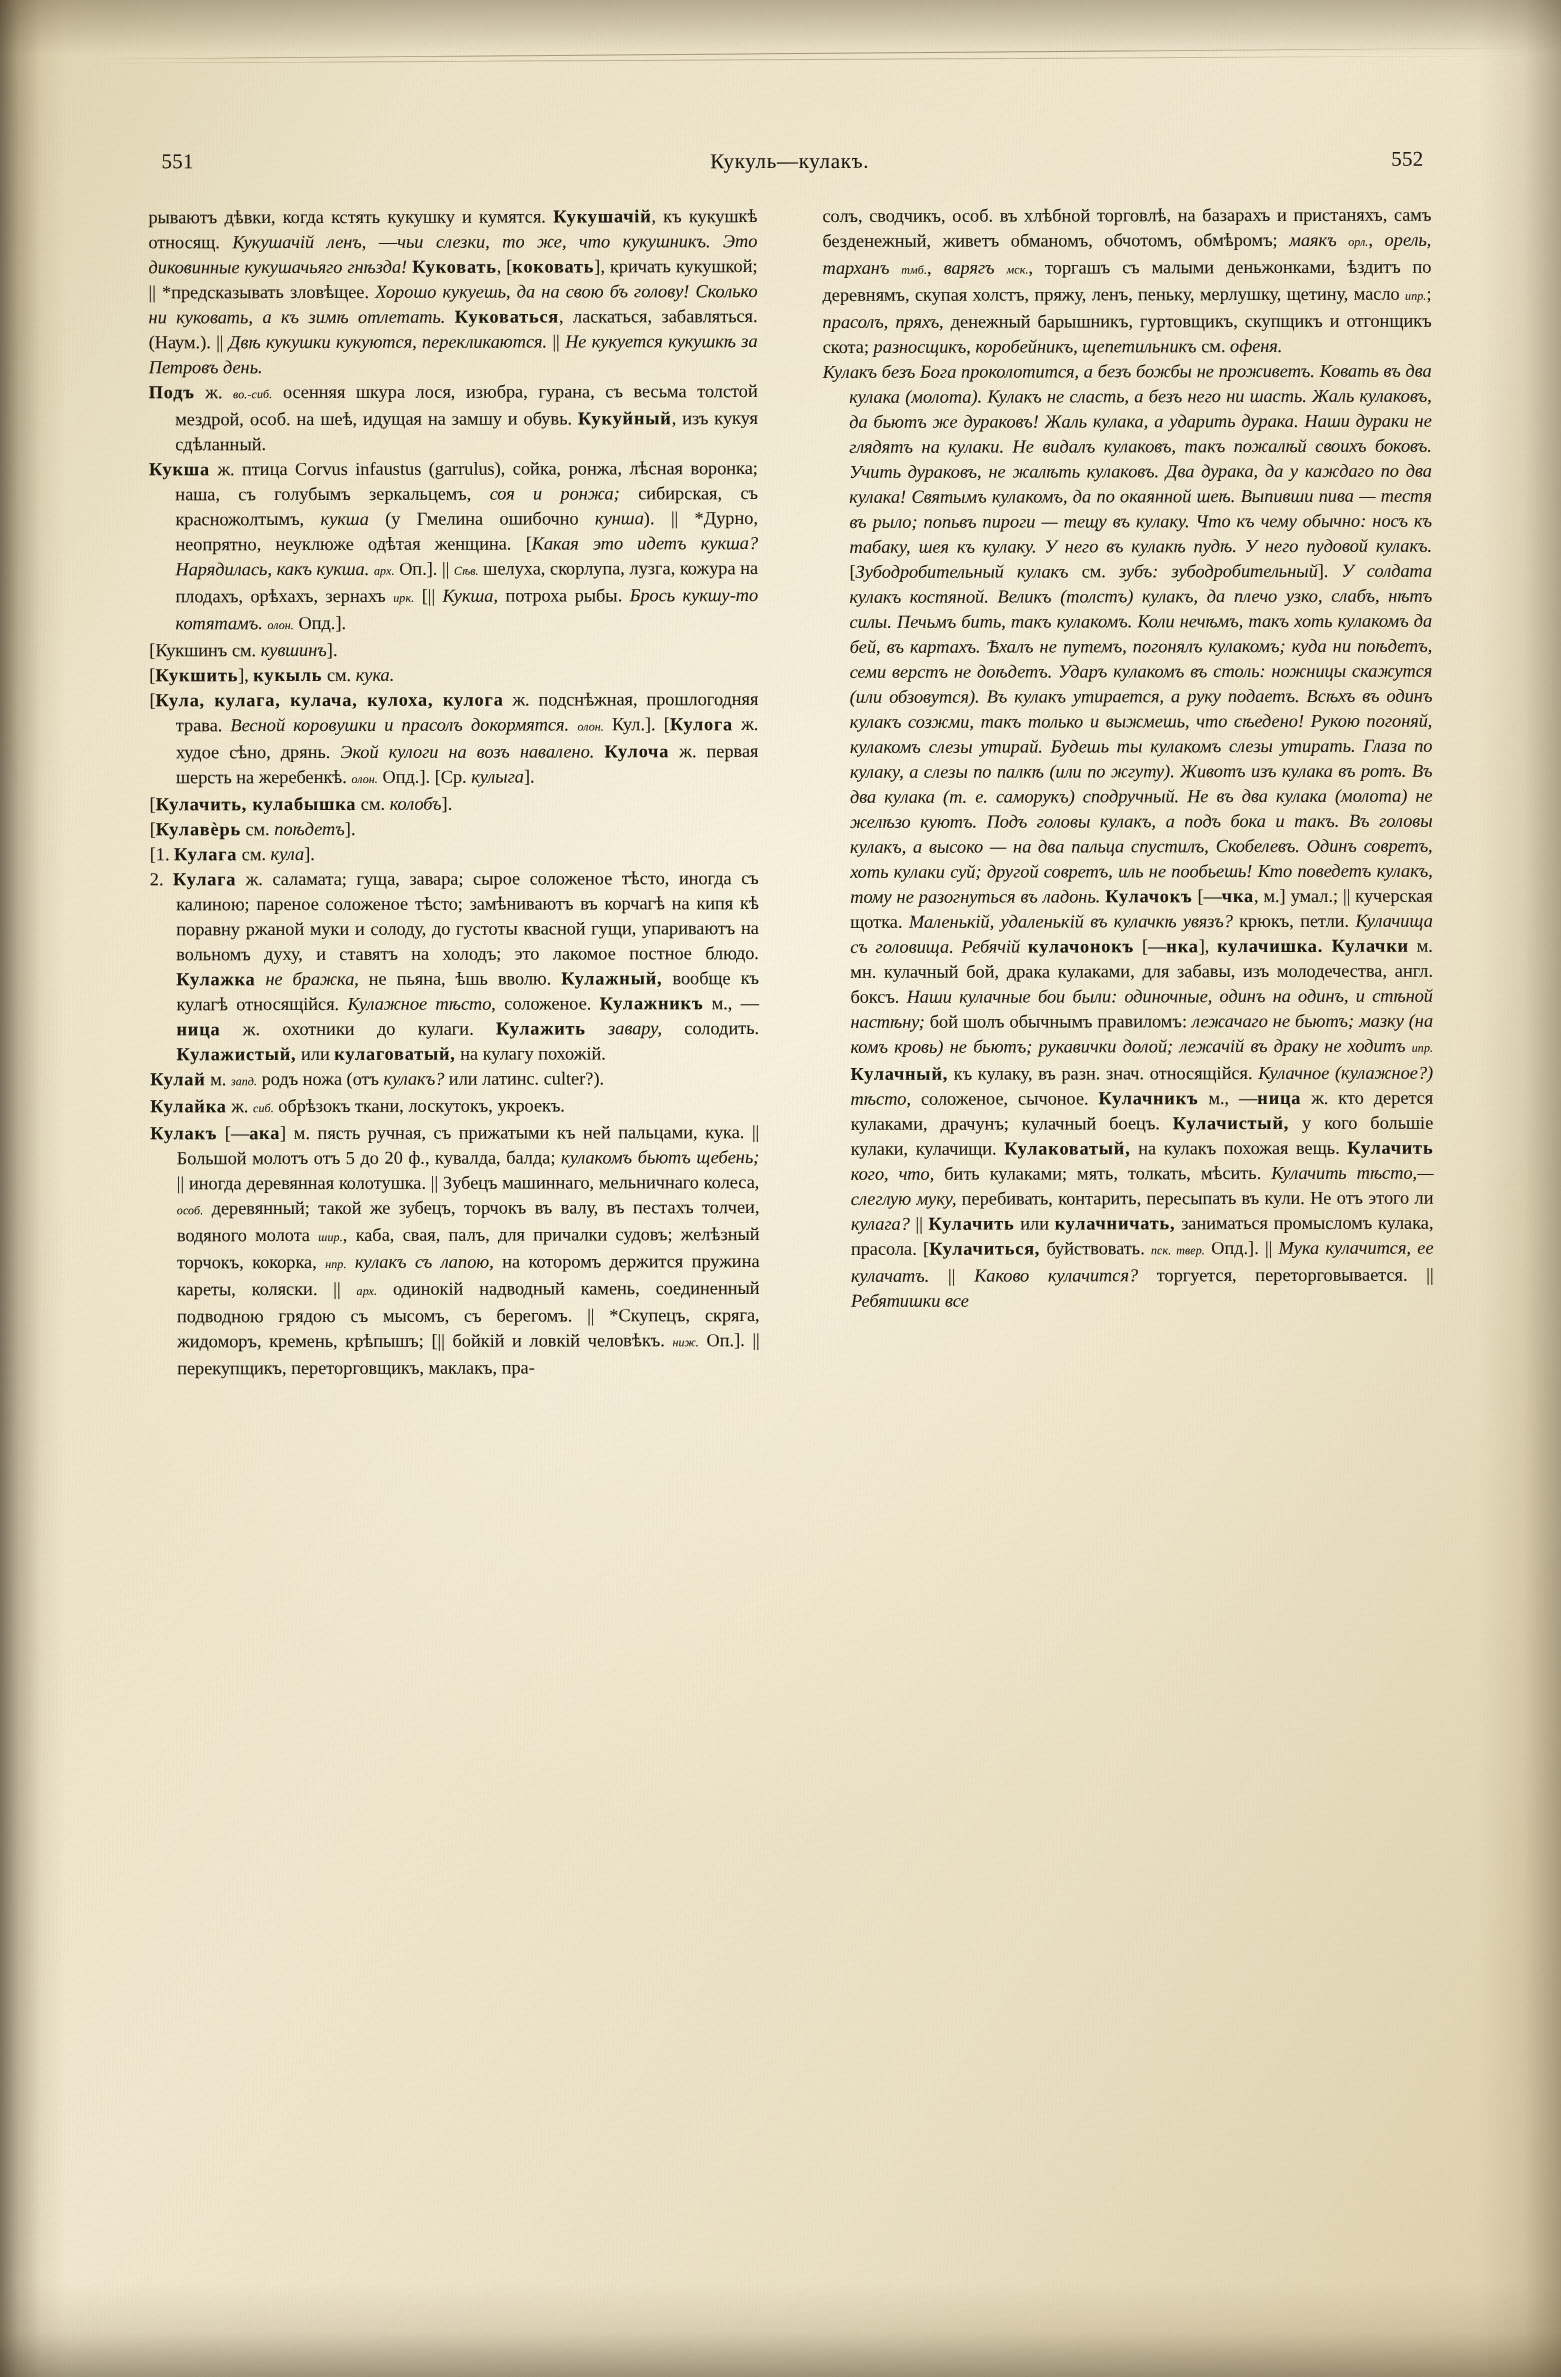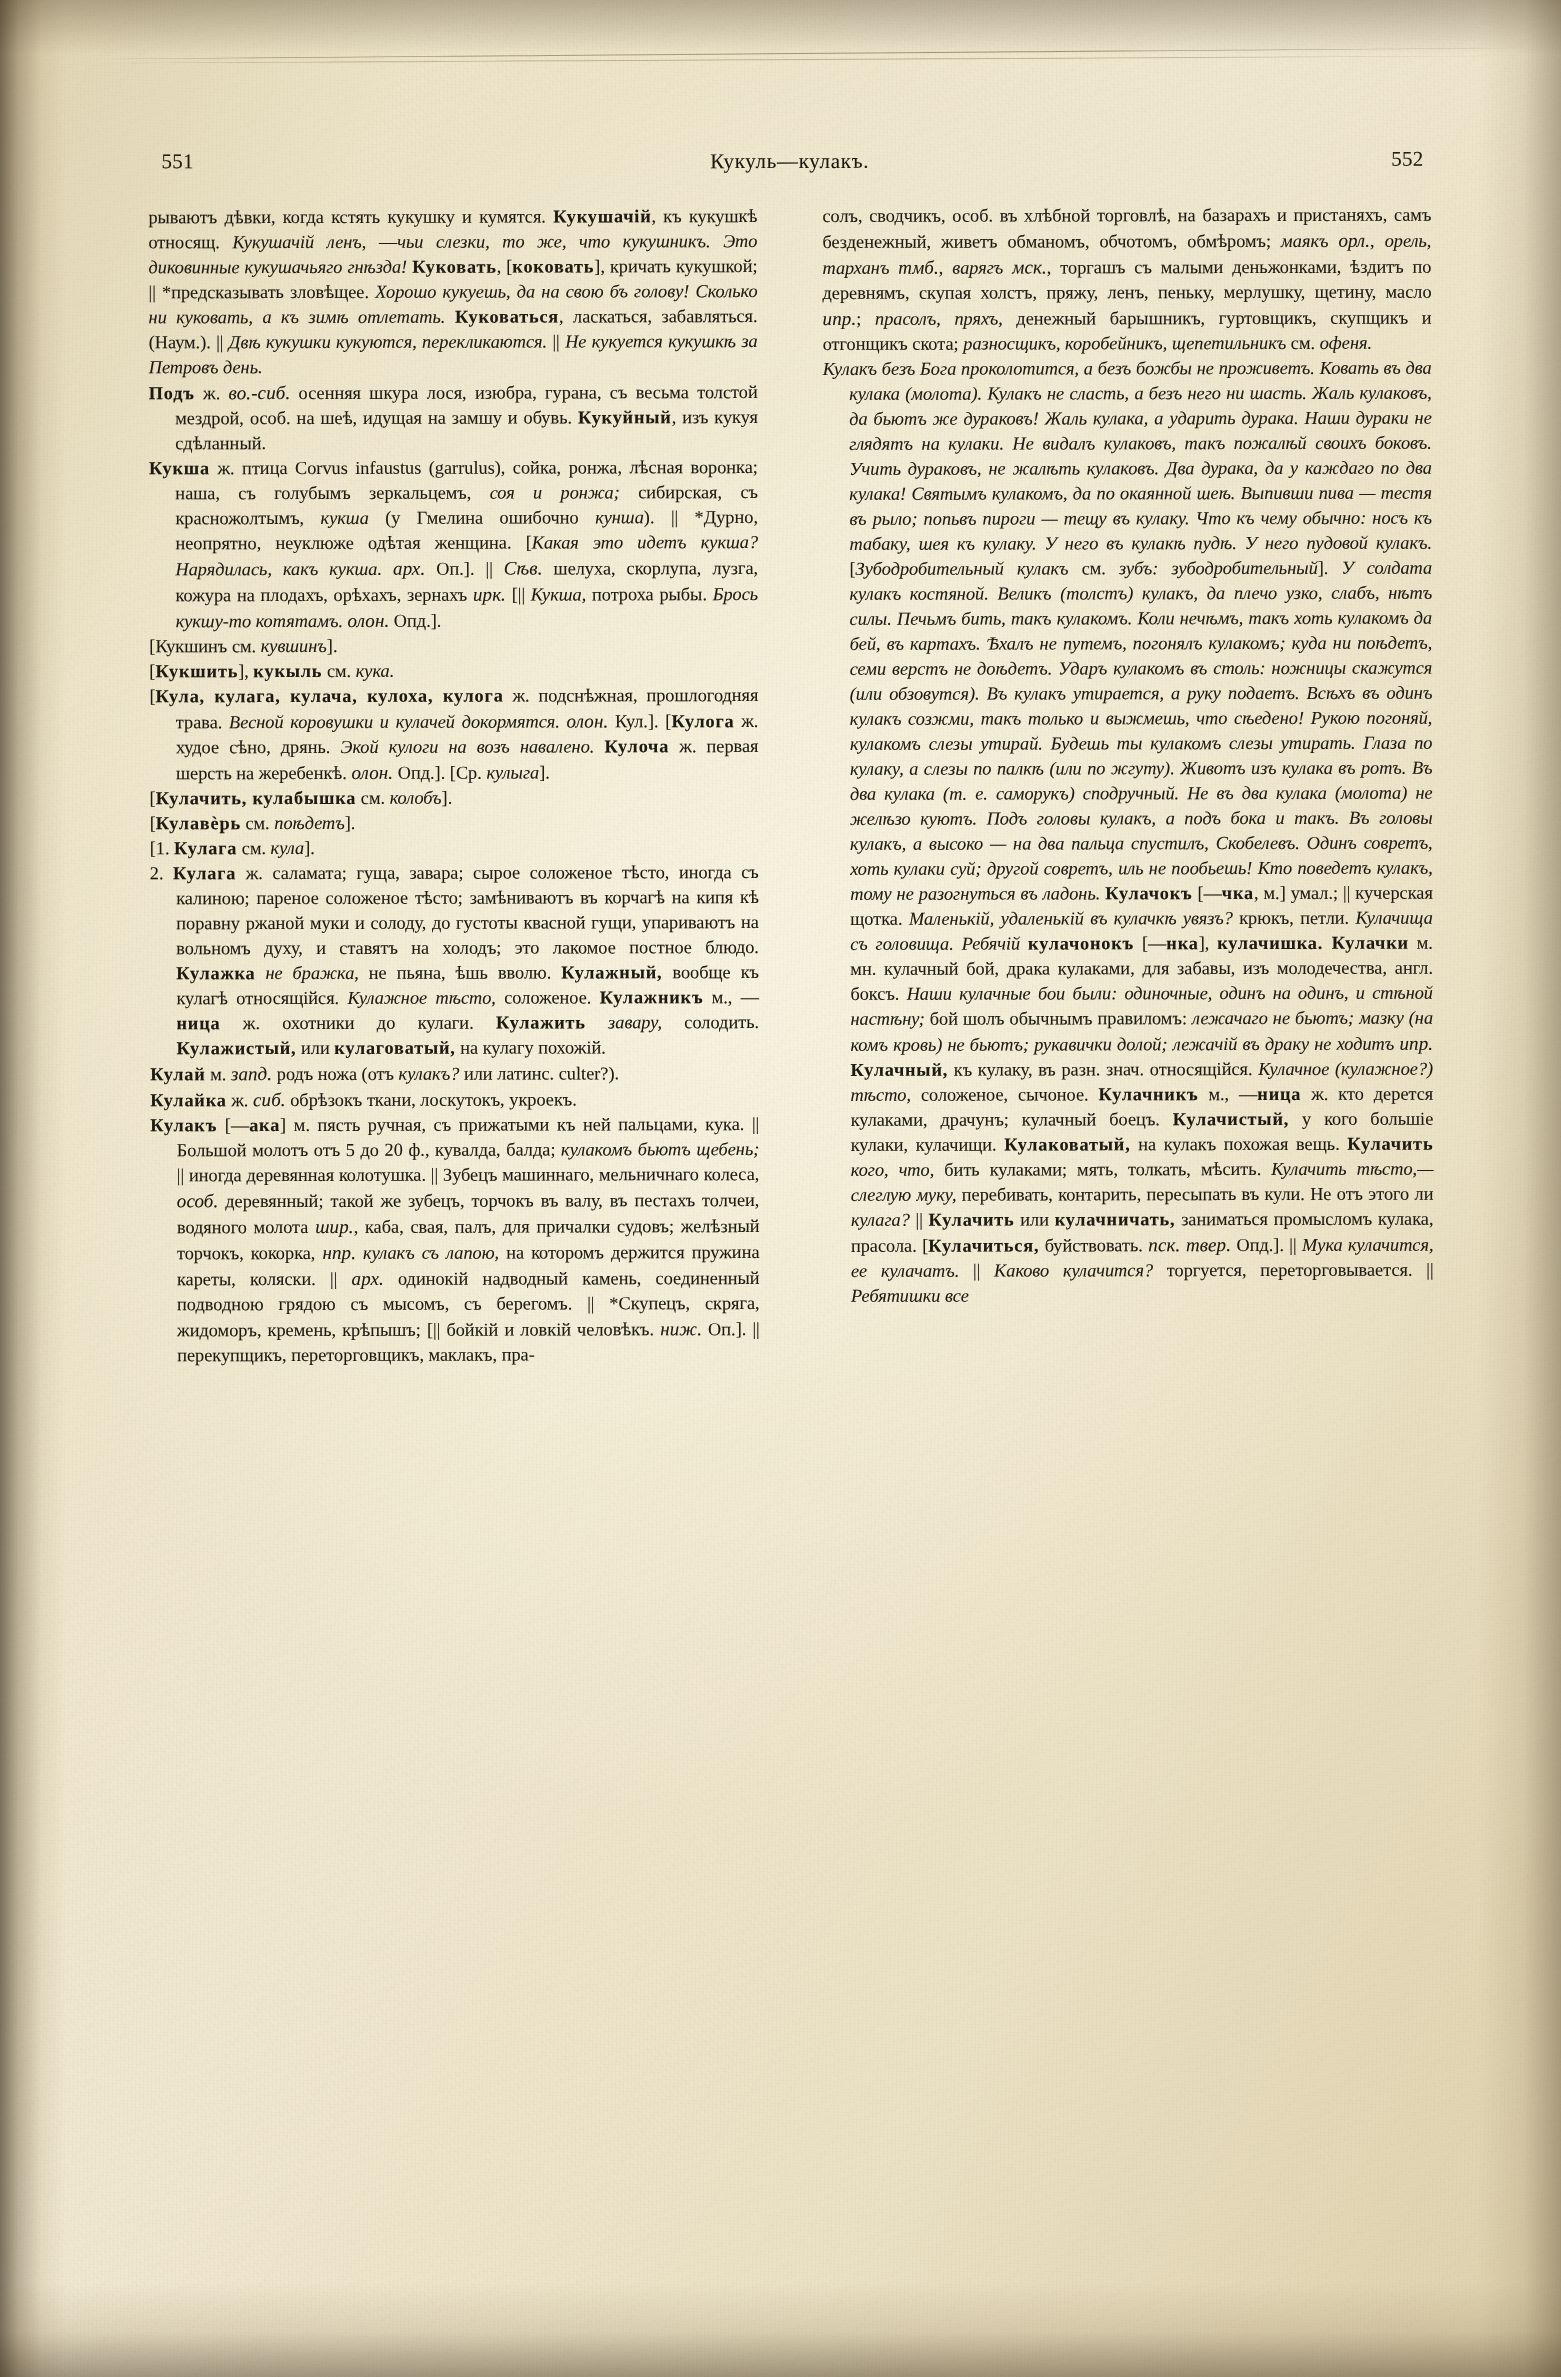--- a/index.html
+++ b/index.html
@@ -137,21 +137,21 @@
   .col p.flush { padding-left: 0; text-indent: 0; }
 
   
   b, .hw {
     font-weight: bold;
     letter-spacing: 0.8px;
   }
   i, .it { font-style: italic; }
   .sm {
     font-style: italic;
-    font-size: 19px;
+    font-size: 12px;
     letter-spacing: 0.1px;
   }
 
   
   .col, .running-head {
     text-shadow: 0 0 0.6px rgba(40,30,12,.30);
   }
   
   .tilt { transform: rotate(-0.12deg); transform-origin: 50% 30%; }
 </style>
@@ -176,21 +176,21 @@
       <div class="folio folio-right">552</div>
     </div>
 
     <div class="columns">
       <div class="col" id="col-left" style="color: rgb(29, 26, 18);">
           <p class="flush">рываютъ дѣвки, когда кстять кукушку и кумятся. <b>Кукушачiй</b>, къ кукушкѣ относящ. <i>Кукушачiй ленъ</i>, —<i>чьи слезки, то же, что кукушникъ. Это диковинные кукушачьяго гнѣзда!</i> <b>Куковать</b>, [<b>коковать</b>], кричать кукушкой; || *предсказывать зловѣщее. <i>Хорошо кукуешь, да на свою бъ голову! Сколько ни куковать, а къ зимѣ отлетать.</i> <b>Куковаться</b>, ласкаться, забавляться. (Наум.). || <i>Двѣ кукушки кукуются, перекликаются.</i> || <i>Не кукуется кукушкѣ за Петровъ день.</i></p>
           <p class="hang"><b>Подъ</b> ж. <span class="sm">во.-сиб.</span> осенняя шкура лося, изюбра, гурана, съ весьма толстой мездрой, особ. на шеѣ, идущая на замшу и обувь. <b>Кукуйный</b>, изъ кукуя сдѣланный.</p>
           <p class="hang"><b>Кукша</b> ж. птица Corvus infaustus (garrulus), сойка, ронжа, лѣсная воронка; наша, съ голубымъ зеркальцемъ, <i>соя и ронжа;</i> сибирская, съ красножолтымъ, <i>кукша</i> (у Гмелина ошибочно <i>кунша</i>). || *Дурно, неопрятно, неуклюже одѣтая женщина. [<i>Какая это идетъ кукша? Нарядилась, какъ кукша.</i> <span class="sm">арх.</span> Оп.]. || <span class="sm">Сѣв.</span> шелуха, скорлупа, лузга, кожура на плодахъ, орѣхахъ, зернахъ <span class="sm">ирк.</span> [|| <i>Кукша,</i> потроха рыбы. <i>Брось кукшу-то котятамъ.</i> <span class="sm">олон.</span> Опд.].</p>
           <p class="hang">[Кукшинъ см. <i>кувшинъ</i>].</p>
           <p class="hang">[<b>Кукшить</b>], <b>кукыль</b> см. <i>кука.</i></p>
-          <p class="hang">[<b>Кула, кулага, кулача, кулоха, кулога</b> ж. подснѣжная, прошлогодняя трава. <i>Весной коровушки и кулачей докормятся.</i> <span class="sm">олон.</span> Кул.]. [<b>Кулога</b> ж. худое сѣно, дрянь. <i>Экой кулоги на возъ навалено.</i> <b>Кулоча</b> ж. первая шерсть на жеребенкѣ. <span class="sm">олон.</span> Опд.]. [Ср. <i>кулыга</i>].</p>
+          <p class="hang">[<b>Кула, кулага, кулача, кулоха, кулога</b> ж. подснѣжная, прошлогодняя трава. <i>Весной коровушки и прасолъ докормятся.</i> <span class="sm">олон.</span> Кул.]. [<b>Кулога</b> ж. худое сѣно, дрянь. <i>Экой кулоги на возъ навалено.</i> <b>Кулоча</b> ж. первая шерсть на жеребенкѣ. <span class="sm">олон.</span> Опд.]. [Ср. <i>кулыга</i>].</p>
           <p class="hang">[<b>Кулачить, кулабышка</b> см. <i>колобъ</i>].</p>
           <p class="hang">[<b>Кулавѐрь</b> см. <i>поѣдетъ</i>].</p>
           <p class="hang">[1. <b>Кулага</b> см. <i>кула</i>].</p>
           <p class="hang">2. <b>Кулага</b> ж. саламата; гуща, завара; сырое соложеное тѣсто, иногда съ калиною; парeное соложеное тѣсто; замѣниваютъ въ корчагѣ на кипя кѣ поравну ржаной муки и солоду, до густоты квасной гущи, упариваютъ на вольномъ духу, и ставятъ на холодъ; это лакомое постное блюдо. <b>Кулажка</b> <i>не бражка,</i> не пьяна, ѣшь вволю. <b>Кулажный,</b> вообще къ кулагѣ относящiйся. <i>Кулажное тѣсто,</i> соложеное. <b>Кулажникъ</b> м., —<b>ница</b> ж. охотники до кулаги. <b>Кулажить</b> <i>завару,</i> солодить. <b>Кулажистый,</b> или <b>кулаговатый,</b> на кулагу похожiй.</p>
           <p class="hang"><b>Кулай</b> м. <span class="sm">запд.</span> родъ ножа (отъ <i>кулакъ?</i> или латинс. culter?).</p>
           <p class="hang"><b>Кулайка</b> ж. <span class="sm">сиб.</span> обрѣзокъ ткани, лоскутокъ, укроекъ.</p>
           <p class="hang"><b>Кулакъ</b> [—<b>ака</b>] м. пясть ручная, съ прижатыми къ ней пальцами, кука. || Большой молотъ отъ 5 до 20 ф., кувалда, балда; <i>кулакомъ бьютъ щебень;</i> || иногда деревянная колотушка. || Зубецъ машиннаго, мельничнаго колеса, <span class="sm">особ.</span> деревянный; такой же зубецъ, торчокъ въ валу, въ пестахъ толчеи, водяного молота <span class="sm">шир.</span>, каба, свая, палъ, для причалки судовъ; желѣзный торчокъ, кокорка, <span class="sm">нпр.</span> <i>кулакъ съ лапою,</i> на которомъ держится пружина кареты, коляски. || <span class="sm">арх.</span> одинокiй надводный камень, соединенный подводною грядою съ мысомъ, съ берегомъ. || *Скупецъ, скряга, жидоморъ, кремень, крѣпышъ; [|| бойкiй и ловкiй человѣкъ. <span class="sm">ниж.</span> Оп.]. || перекупщикъ, переторговщикъ, маклакъ, пра-</p>
         </div>
       <div class="col" id="col-right" style="color: rgb(29, 26, 18);">
           <p class="flush">солъ, сводчикъ, особ. въ хлѣбной торговлѣ, на базарахъ и пристаняхъ, самъ безденежный, живетъ обманомъ, обчотомъ, обмѣромъ; <i>маякъ</i> <span class="sm">орл.</span>, <i>орель, тарханъ</i> <span class="sm">тмб.</span>, <i>варягъ</i> <span class="sm">мск.</span>, торгашъ съ малыми деньжонками, ѣздитъ по деревнямъ, скупая холстъ, пряжу, ленъ, пеньку, мерлушку, щетину, масло <span class="sm">ипр.</span>; <i>прасолъ, пряхъ,</i> денежный барышникъ, гуртовщикъ, скупщикъ и отгонщикъ скота; <i>разносщикъ, коробейникъ, щепетильникъ</i> см. <i>офеня.</i></p>

